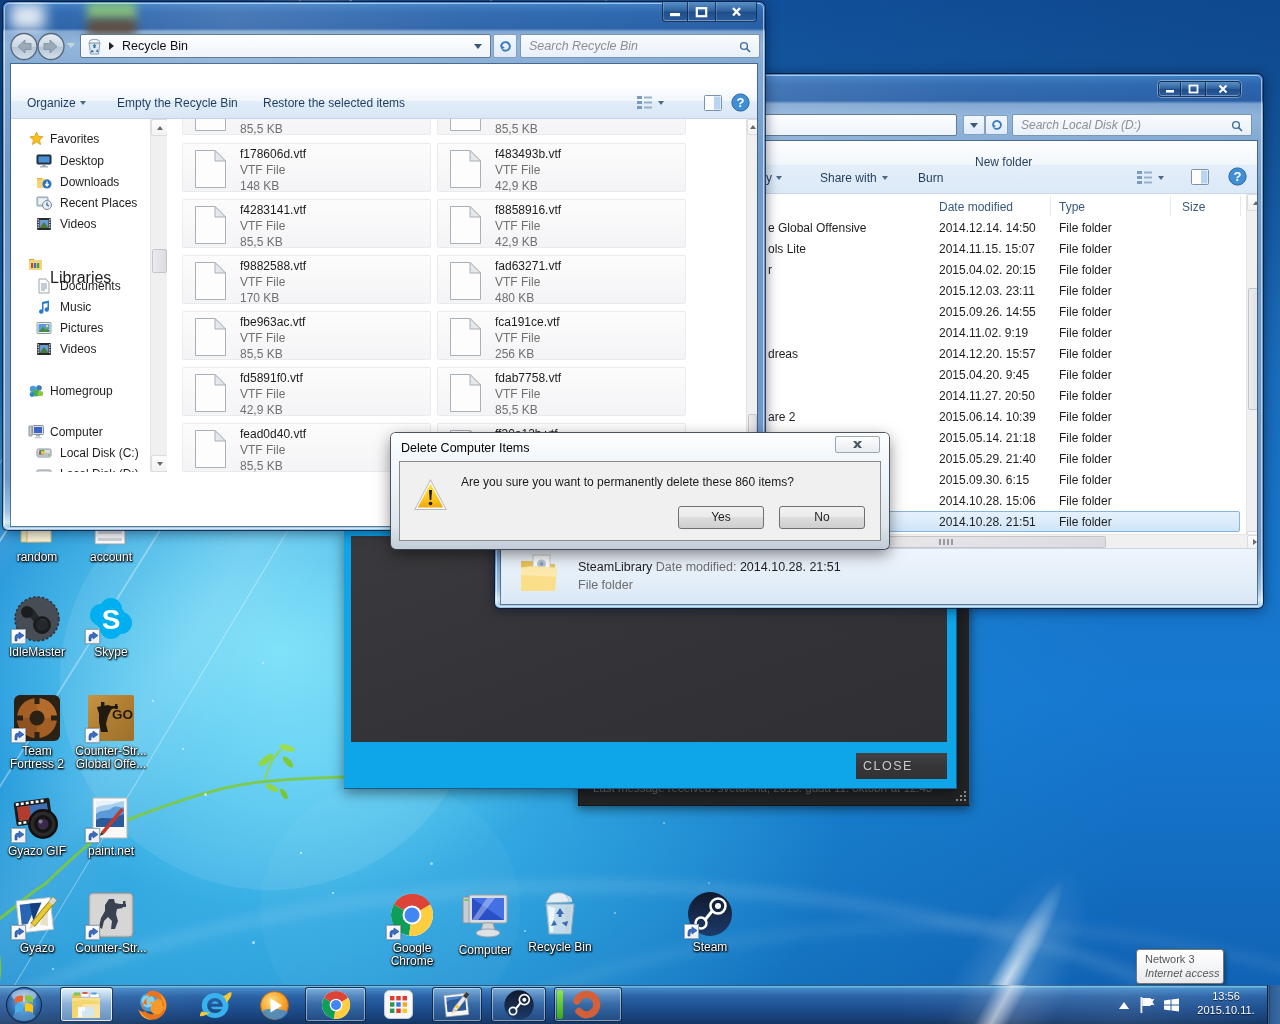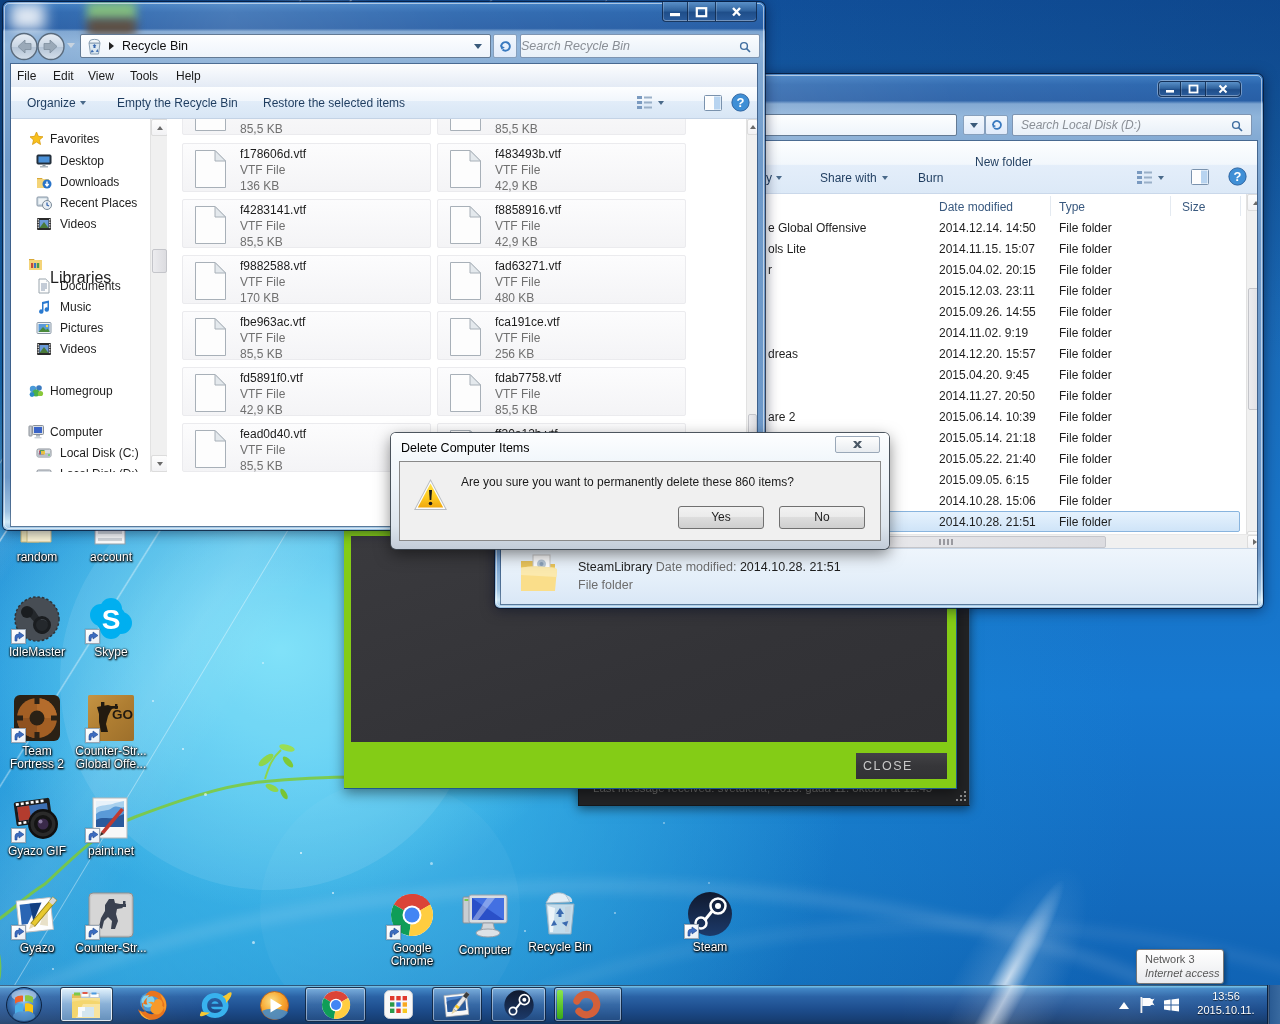--- a/index.html
+++ b/index.html
@@ -395,21 +395,21 @@
       <g fill="#8a8a8a">
         <rect x="8" y="0" width="2" height="2"></rect>
         <rect x="8" y="4" width="2" height="2"></rect>
         <rect x="4" y="4" width="2" height="2"></rect>
         <rect x="8" y="8" width="2" height="2"></rect>
         <rect x="4" y="8" width="2" height="2"></rect>
         <rect x="0" y="8" width="2" height="2"></rect>
       </g>
     </svg>
 </div>
-<div id="closewin" class="abs" style="left:344px;top:530px;width:613px;height:259px;background:#84cc16;border-right:1px solid #1e5a8c;border-bottom:1px solid #1e5a8c;box-shadow:0 4px 12px rgba(0,0,0,.45)">
+<div id="closewin" class="abs" style="left:344px;top:530px;width:613px;height:259px;background:#0ea5e9;border-right:1px solid #1e5a8c;border-bottom:1px solid #1e5a8c;box-shadow:0 4px 12px rgba(0,0,0,.45)">
   <div class="abs" style="left:7px;top:6px;right:9px;height:206px;background:linear-gradient(160deg,#3a3a3e,#333337 60%,#303034)"></div>
   <div class="abs" style="right:9px;bottom:9px;width:91px;height:26px;background:linear-gradient(180deg,#424245,#363639 50%,#323235);color:#c9c9c9;font-size:12.5px;letter-spacing:1.5px;line-height:26px;padding-left:7px">CLOSE</div>
 </div>
 <div id="explorer2" class="awin" style="left:495px;top:74px;width:768px;height:534px">
   <div class="glass">
       <div class="sheen"></div>
     </div>
   <div class="inlight"></div>
 
   <div class="caps" style="left:663px;top:7px;height:16px;border-radius:4px;box-shadow:0 0 0 1px rgba(255,255,255,.35)">
@@ -515,24 +515,24 @@
         <div class="abs" style="left:267px;top:168px;height:21px;line-height:21px;white-space:nowrap"></div>
         <div class="abs" style="left:438px;top:168px;height:21px;line-height:21px">2014.11.27. 20:50</div>
         <div class="abs" style="left:558px;top:168px;height:21px;line-height:21px">File folder</div>
         <div class="abs" style="left:267px;top:189px;height:21px;line-height:21px;white-space:nowrap">are 2</div>
         <div class="abs" style="left:438px;top:189px;height:21px;line-height:21px">2015.06.14. 10:39</div>
         <div class="abs" style="left:558px;top:189px;height:21px;line-height:21px">File folder</div>
         <div class="abs" style="left:267px;top:210px;height:21px;line-height:21px;white-space:nowrap"></div>
         <div class="abs" style="left:438px;top:210px;height:21px;line-height:21px">2015.05.14. 21:18</div>
         <div class="abs" style="left:558px;top:210px;height:21px;line-height:21px">File folder</div>
         <div class="abs" style="left:267px;top:231px;height:21px;line-height:21px;white-space:nowrap"></div>
-        <div class="abs" style="left:438px;top:231px;height:21px;line-height:21px">2015.05.22. 21:40</div>
+        <div class="abs" style="left:438px;top:231px;height:21px;line-height:21px">2015.05.29. 21:40</div>
         <div class="abs" style="left:558px;top:231px;height:21px;line-height:21px">File folder</div>
         <div class="abs" style="left:267px;top:252px;height:21px;line-height:21px;white-space:nowrap"></div>
-        <div class="abs" style="left:438px;top:252px;height:21px;line-height:21px">2015.09.05. 6:15</div>
+        <div class="abs" style="left:438px;top:252px;height:21px;line-height:21px">2015.09.30. 6:15</div>
         <div class="abs" style="left:558px;top:252px;height:21px;line-height:21px">File folder</div>
         <div class="abs" style="left:267px;top:273px;height:21px;line-height:21px;white-space:nowrap"></div>
         <div class="abs" style="left:438px;top:273px;height:21px;line-height:21px">2014.10.28. 15:06</div>
         <div class="abs" style="left:558px;top:273px;height:21px;line-height:21px">File folder</div>
         <div class="abs" style="left:0;top:293px;width:739px;height:21px;background:linear-gradient(180deg,#e6f2fd,#cfe4f8);border:1px solid #88b4de;border-radius:2px"></div>
         <div class="abs" style="left:267px;top:294px;height:21px;line-height:21px;white-space:nowrap"></div>
         <div class="abs" style="left:438px;top:294px;height:21px;line-height:21px">2014.10.28. 21:51</div>
         <div class="abs" style="left:558px;top:294px;height:21px;line-height:21px">File folder</div>
       </div>
 
@@ -631,34 +631,27 @@
     <div class="abs" style="left:41px;top:4px;font-size:12.5px;color:#101010">Recycle Bin</div>
     <span class="arr abs" style="right:8px;top:9px;border-left:4px solid transparent;border-right:4px solid transparent;border-top:5px solid #3a5a7a"></span>
   </div>
   <div class="navrow-btn" style="left:490px;top:32px;width:24px;height:24px;display:flex;align-items:center;justify-content:center">
       <svg width="15" height="15" viewBox="0 0 15 15">
         <path d="M3.2 7.5 a4.3 4.3 0 1 1 1.3 3" fill="none" stroke="#3a7abf" stroke-width="1.9"></path>
         <path d="M2 6 L3.4 10.6 L6.8 8.4 Z" fill="#3a7abf"></path>
       </svg>
     </div>
 
-  <div class="searchbox" style="left:517px;top:32px;width:240px;height:24px;font-size:12.5px">Search Recycle Bin<svg style="position:absolute;right:8px;top:6px" width="12" height="12" viewBox="0 0 12 12">
+  <div class="searchbox" style="left:517px;top:32px;width:240px;height:24px;padding-left:8px;font-size:12.5px">Search Recycle Bin<svg style="position:absolute;right:8px;top:6px" width="12" height="12" viewBox="0 0 12 12">
         <circle cx="5" cy="5" r="3.4" fill="none" stroke="#3f6d9f" stroke-width="1.4"></circle>
         <path d="M7.6 7.6 L11 11" stroke="#3f6d9f" stroke-width="1.6"></path>
       </svg></div>
 
   <div class="abs" style="left:8px;top:62px;width:746px;height:462px;background:#fff;overflow:hidden;font-size:12px;box-shadow:0 0 0 1px rgba(30,60,100,.6)">
 
-    <div class="abs" style="left:0;right:0;top:0;height:23px;background:linear-gradient(180deg,#fcfdfe,#f0f4fa 50%,#e4ebf5);color:#1a1a1a">
-      <span class="abs" style="left:6px;top:5px">File</span>
-      <span class="abs" style="left:42px;top:5px">Edit</span>
-      <span class="abs" style="left:77px;top:5px">View</span>
-      <span class="abs" style="left:119px;top:5px">Tools</span>
-      <span class="abs" style="left:165px;top:5px">Help</span>
-    </div>
 
     <div class="abs" style="left:0;right:0;top:23px;height:32px;background:linear-gradient(180deg,#fdfeff 0%,#f1f6fc 45%,#e2edf9 46%,#d8e6f5 100%);border-bottom:1px solid #c4d3e5;color:#1e3c5f">
       <span class="abs" style="left:16px;top:9px">Organize <span class="arr" style="border-left:3.5px solid transparent;border-right:3.5px solid transparent;border-top:4px solid #4a6a8a;margin-left:1px;vertical-align:2px"></span></span>
       <span class="abs" style="left:106px;top:9px">Empty the Recycle Bin</span>
       <span class="abs" style="left:252px;top:9px">Restore the selected items</span>
       <span class="abs" style="left:625px;top:7px"><svg width="30" height="17" viewBox="0 0 30 17">
             <rect x="1" y="2" width="5" height="3" fill="#7a9ac0"></rect>
             <rect x="1" y="7" width="5" height="3" fill="#7a9ac0"></rect>
             <rect x="1" y="12" width="5" height="3" fill="#7a9ac0"></rect>
             <rect x="8" y="2.5" width="8" height="2" fill="#9ab0c8"></rect>
@@ -826,21 +819,21 @@
           </svg>
           <div class="abs" style="left:57px;top:35px;color:#707070">85,5 KB</div>
         </div>
         <div class="abs" style="left:15px;top:24px;width:249px;height:49px;background:linear-gradient(180deg,#fcfcfd,#f4f4f6);border:1px solid #ebebee;border-radius:2px">
           <svg class="abs" style="left:11px;top:5px" width="33" height="40" viewBox="0 0 33 40">
             <path d="M1.5 1.5 L21 1.5 L31.5 12 L31.5 38.5 L1.5 38.5 Z" fill="#fdfdfd" stroke="#a8b0b8"></path>
             <path d="M21 1.5 L21 12 L31.5 12 Z" fill="#e4e9ed" stroke="#a8b0b8"></path>
           </svg>
           <div class="abs" style="left:57px;top:3px;color:#1c1c1c">f178606d.vtf</div>
           <div class="abs" style="left:57px;top:19px;color:#707070">VTF File</div>
-          <div class="abs" style="left:57px;top:35px;color:#707070">136 KB</div>
+          <div class="abs" style="left:57px;top:35px;color:#707070">148 KB</div>
         </div>
         <div class="abs" style="left:15px;top:80px;width:249px;height:49px;background:linear-gradient(180deg,#fcfcfd,#f4f4f6);border:1px solid #ebebee;border-radius:2px">
           <svg class="abs" style="left:11px;top:5px" width="33" height="40" viewBox="0 0 33 40">
             <path d="M1.5 1.5 L21 1.5 L31.5 12 L31.5 38.5 L1.5 38.5 Z" fill="#fdfdfd" stroke="#a8b0b8"></path>
             <path d="M21 1.5 L21 12 L31.5 12 Z" fill="#e4e9ed" stroke="#a8b0b8"></path>
           </svg>
           <div class="abs" style="left:57px;top:3px;color:#1c1c1c">f4283141.vtf</div>
           <div class="abs" style="left:57px;top:19px;color:#707070">VTF File</div>
           <div class="abs" style="left:57px;top:35px;color:#707070">85,5 KB</div>
         </div>

